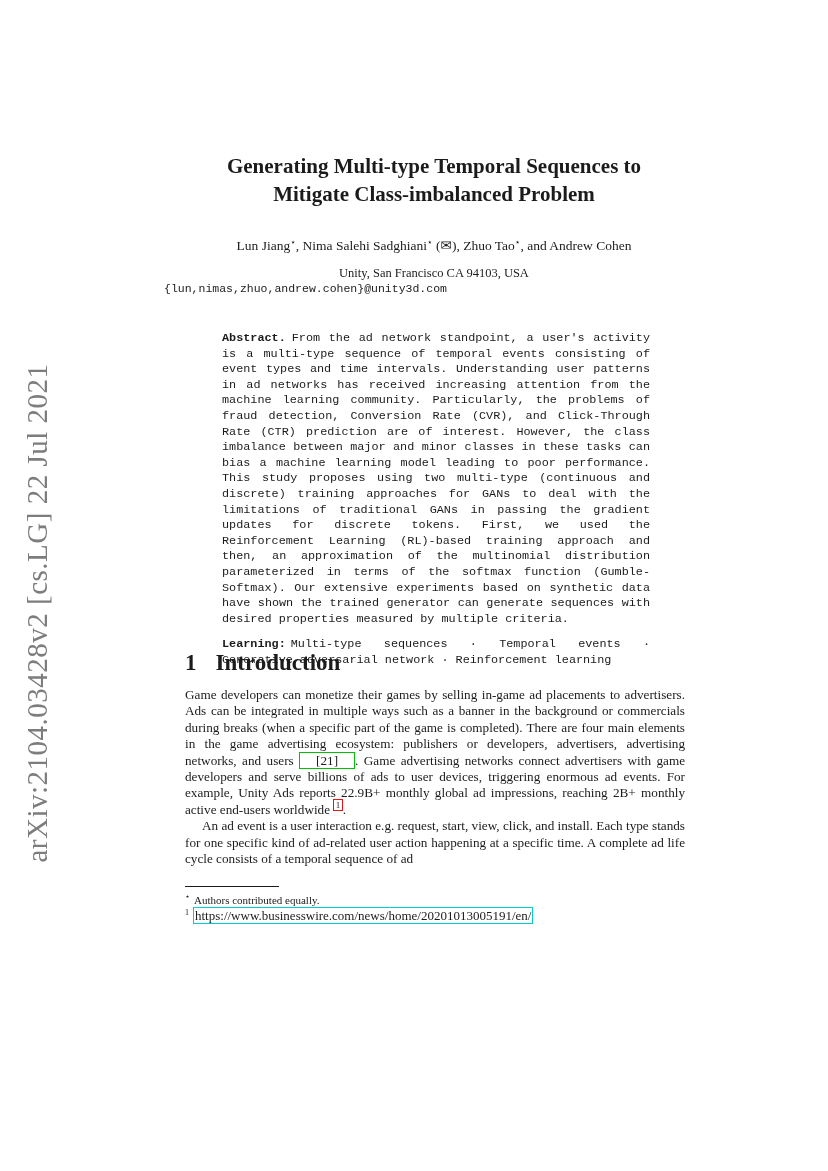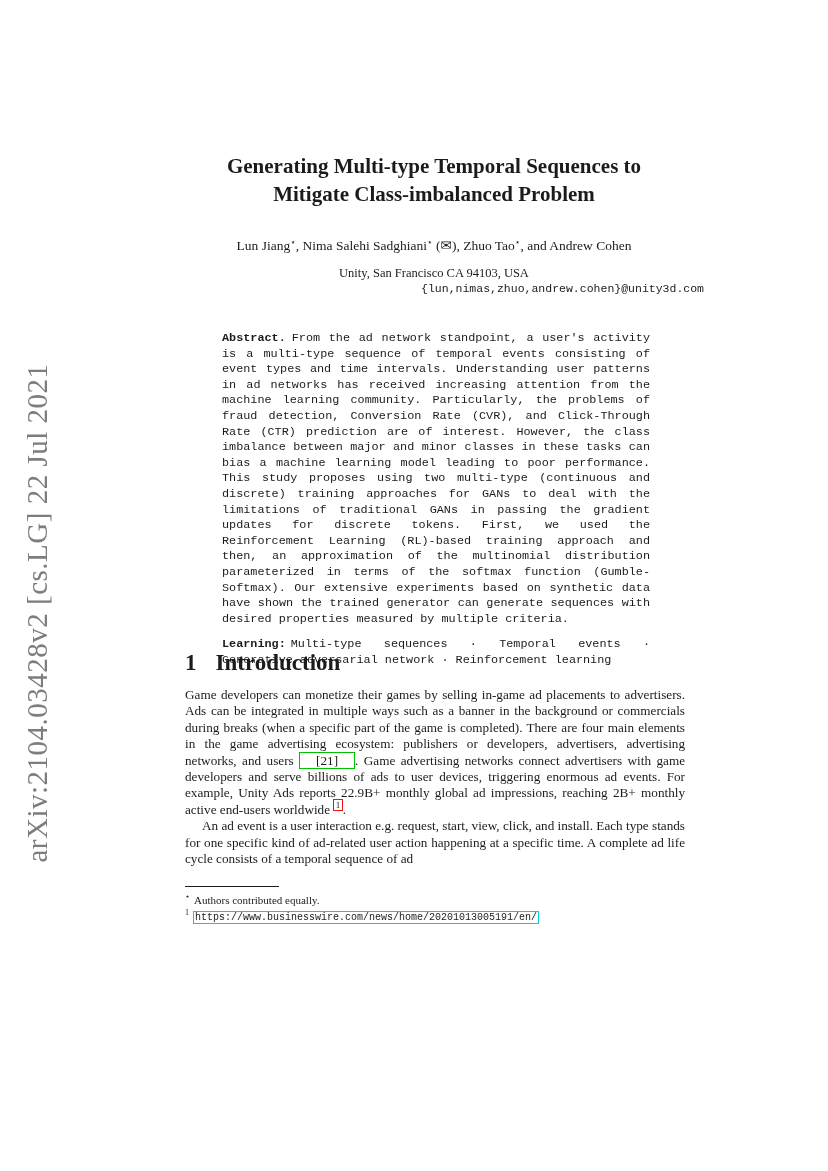--- a/index.html
+++ b/index.html
@@ -53,21 +53,21 @@
     width: 540px;
     top: 266px;
     text-align: center;
     font-size: 12.5px;
   }
   .email {
     position: absolute;
     left: 164px;
     width: 540px;
     top: 282px;
-    text-align: right;
+    text-align: left;
     font-family: "Liberation Mono", monospace;
     font-size: 11.5px;
   }
 
   .abstract-block {
     position: absolute;
     left: 222px;
     width: 428px;
     top: 331px;
     font-size: 11.8px;
@@ -126,22 +126,22 @@
   }
   .fn-rule {
     width: 94px;
     border-top: 1.2px solid #1b1b1b;
     margin-bottom: 5px;
   }
   .fn { margin: 0; }
   .fn sup { font-size: 8px; line-height: 0; margin-right: 4px; }
   .url-box {
     border: 1px solid #00cfcf;
-    font-family: Liberation Mono, monospace;
-    font-size: 10px;
+    font-family: Liberation Serif, serif;
+    font-size: 13px;
     padding: 0 1px;
     text-decoration: none;
     color: inherit;
     cursor: pointer;
     margin-top: 13px;
   }
 </style>
 </head>
 <body>
 

